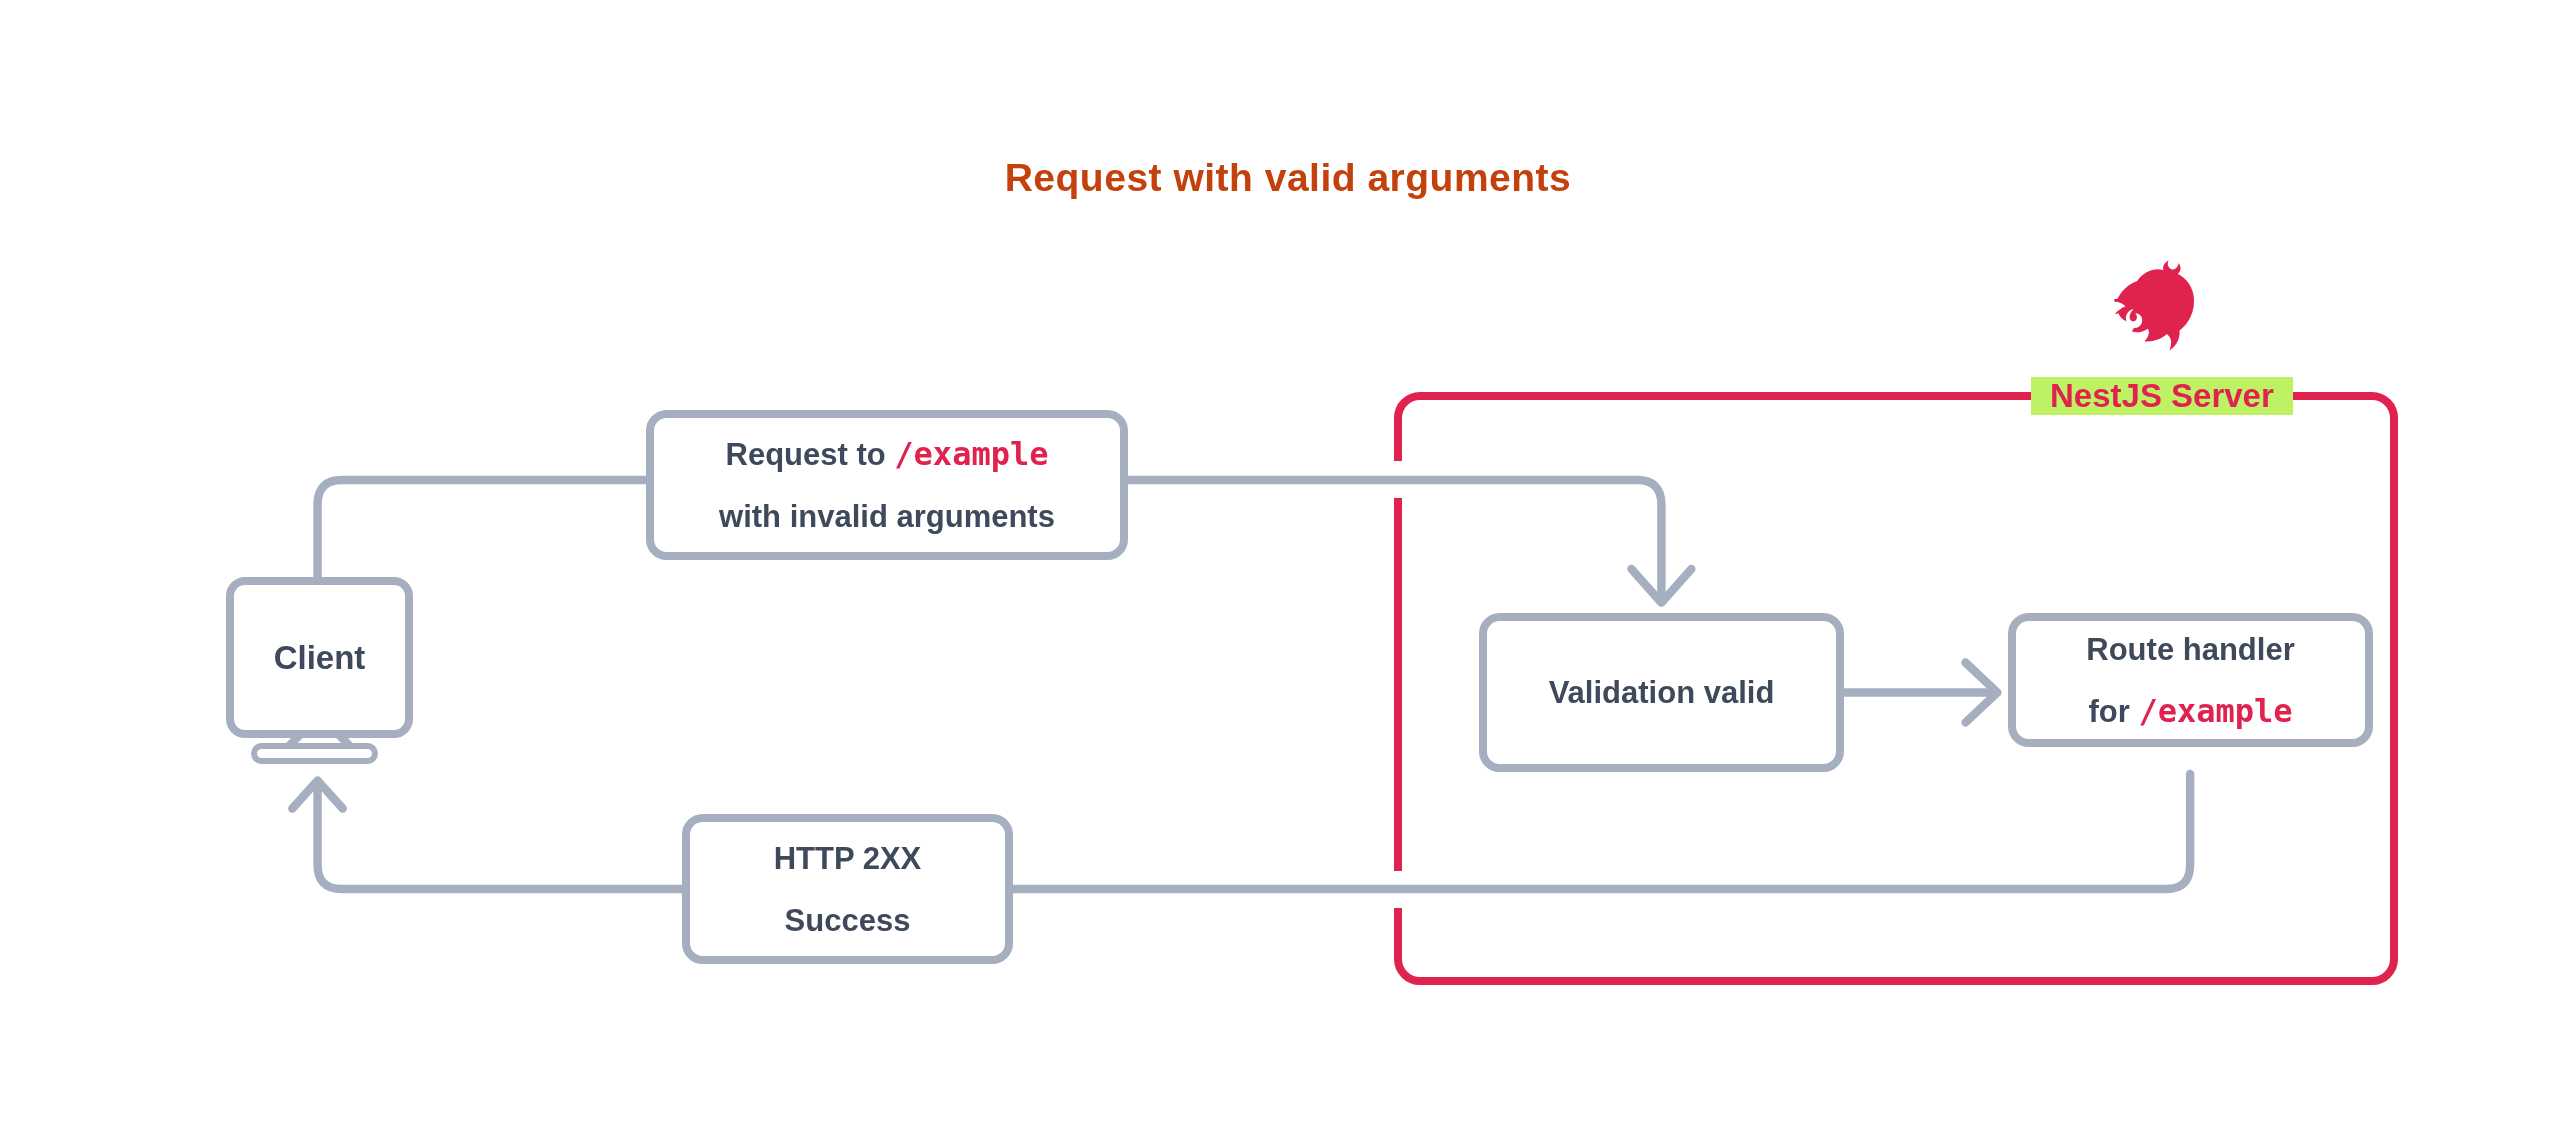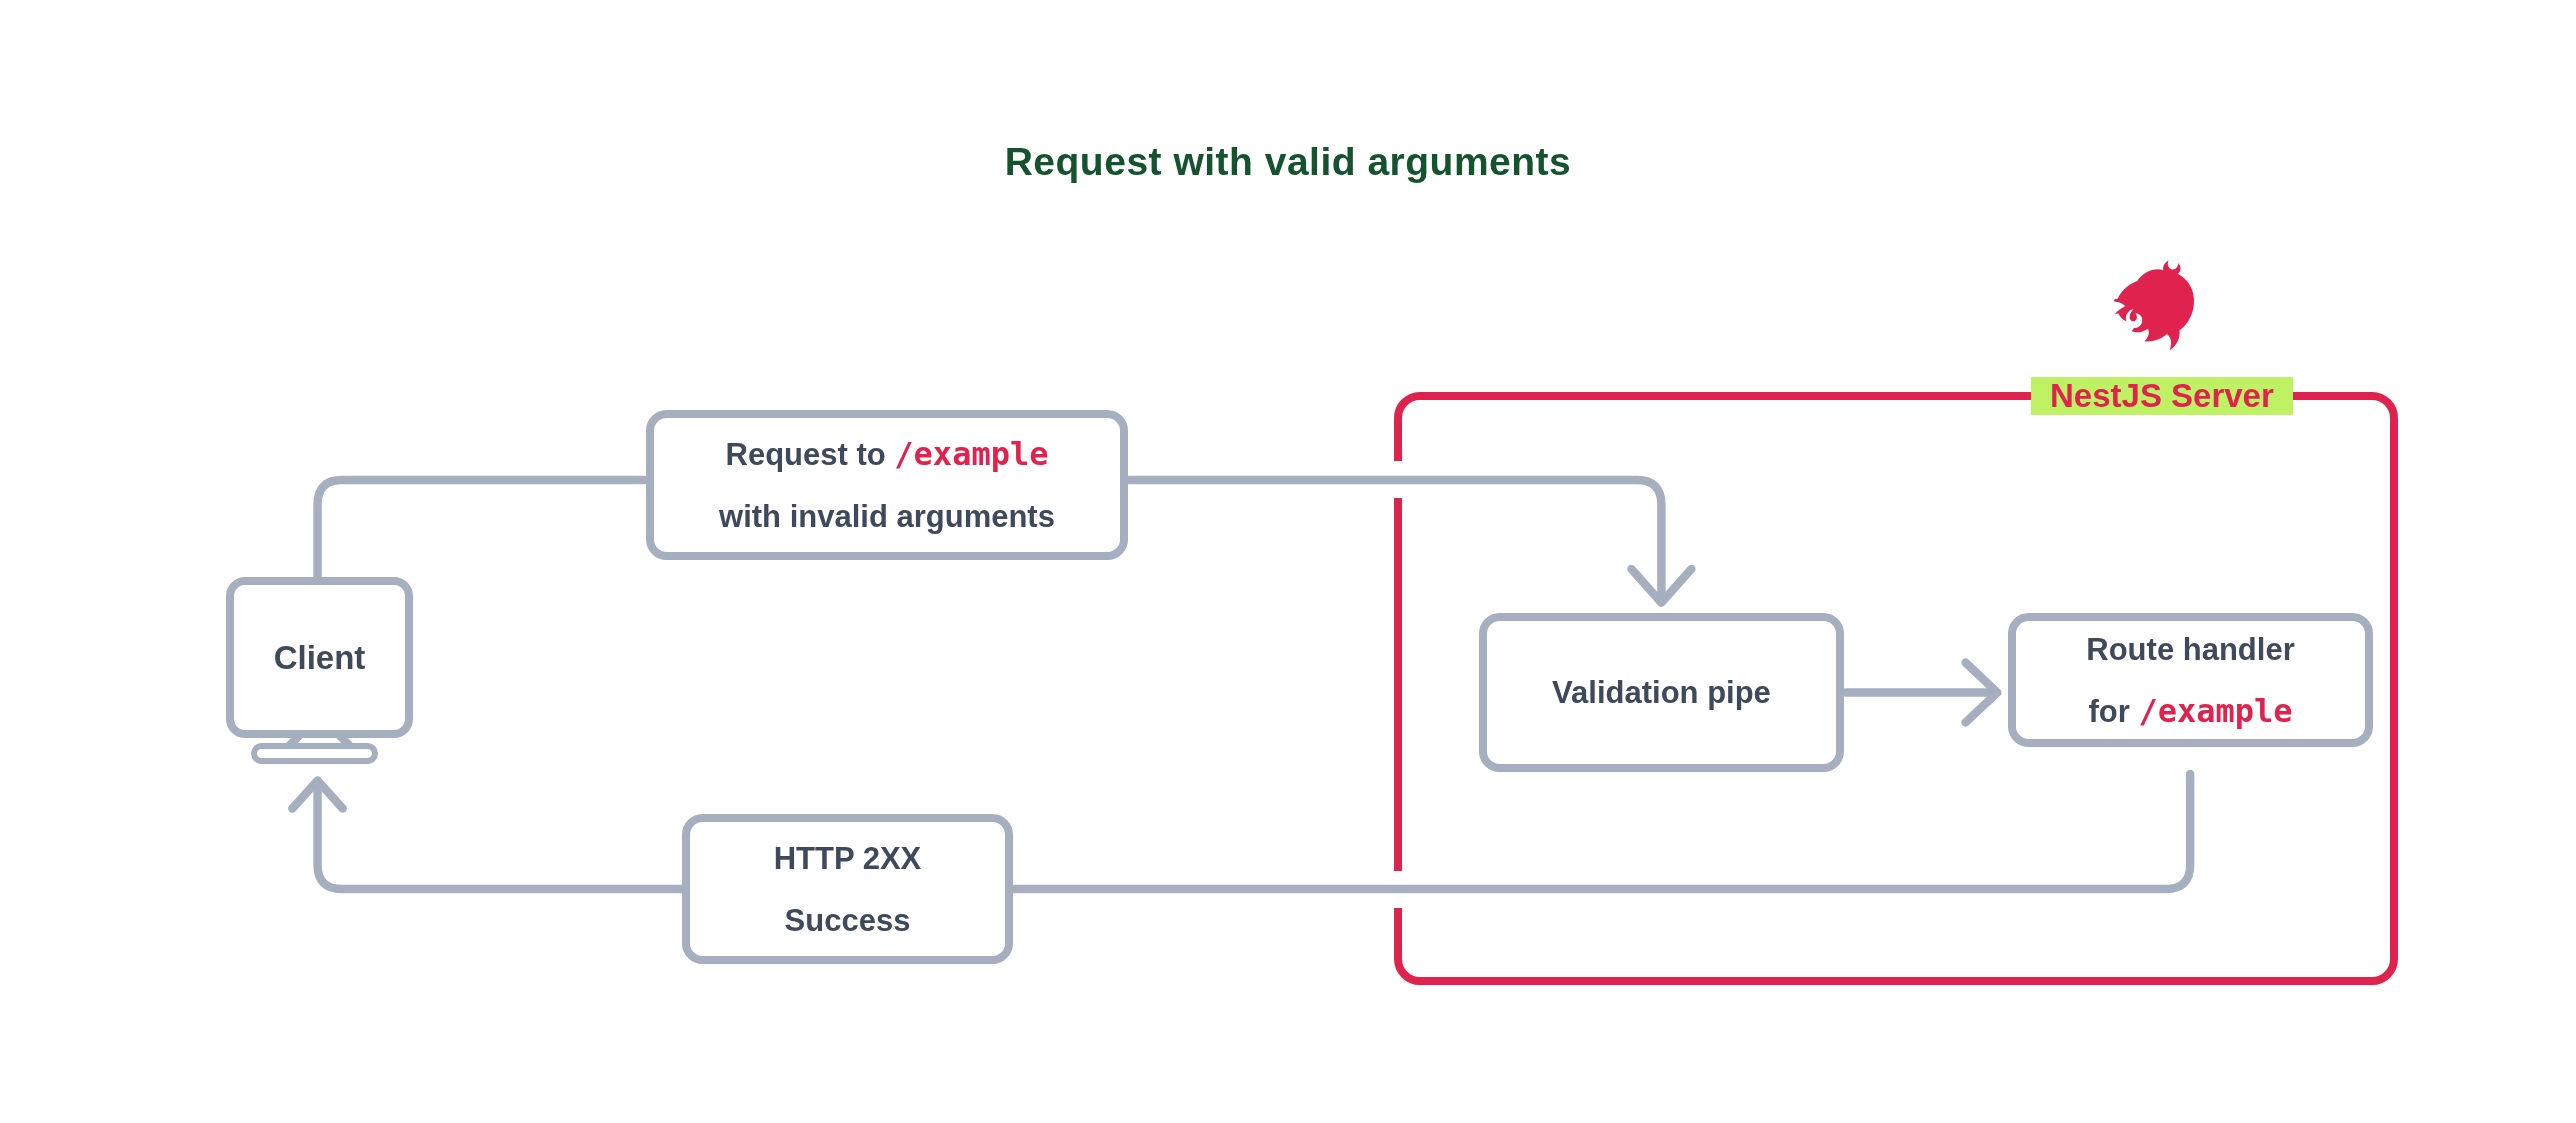--- a/index.html
+++ b/index.html
@@ -5,24 +5,24 @@
   html,body{margin:0;padding:0;background:#ffffff;}
   .canvas{
     position:relative;
     width:2576px;height:1123px;
     background:#ffffff;
     overflow:hidden;
     font-family:"Liberation Sans",sans-serif;
   }
   .abs{position:absolute;}
   .title{
-    left:0;right:0;top:140px;
+    left:0;right:0;top:156px;
     text-align:center;
     font-size:39px;font-weight:700;
-    color:#14532d;
+    color:#c2410c;
     letter-spacing:0.5px;
   }
   .node{
     position:absolute;
     background:#ffffff;
     border:8.4px solid #a5afc0;
     border-radius:20.6px;
     box-sizing:border-box;
     display:flex;flex-direction:column;
     align-items:center;justify-content:center;
@@ -109,21 +109,21 @@
   <div class="abs client-base"></div>
 
   <div class="node request-box">
     <div>
       <span>Request to </span><span class="mono">/example</span>
     </div>
     <div>with invalid arguments</div>
   </div>
 
   <div class="node validation-box">
-    <span>Validation pipe</span>
+    <span>Validation valid</span>
   </div>
 
   <div class="node route-box">
     <div>Route handler</div>
     <div>
       <span>for </span><span class="mono">/example</span>
     </div>
   </div>
 
   <div class="node response-box">

